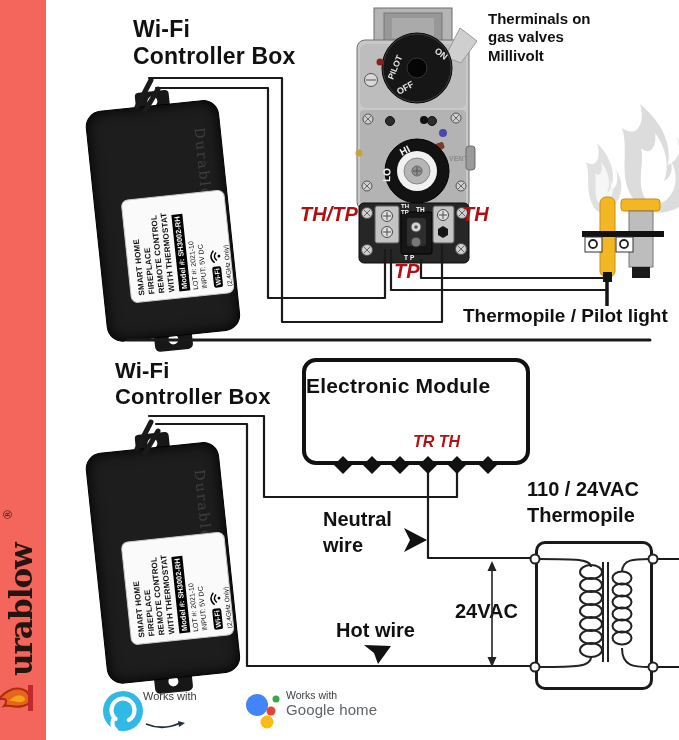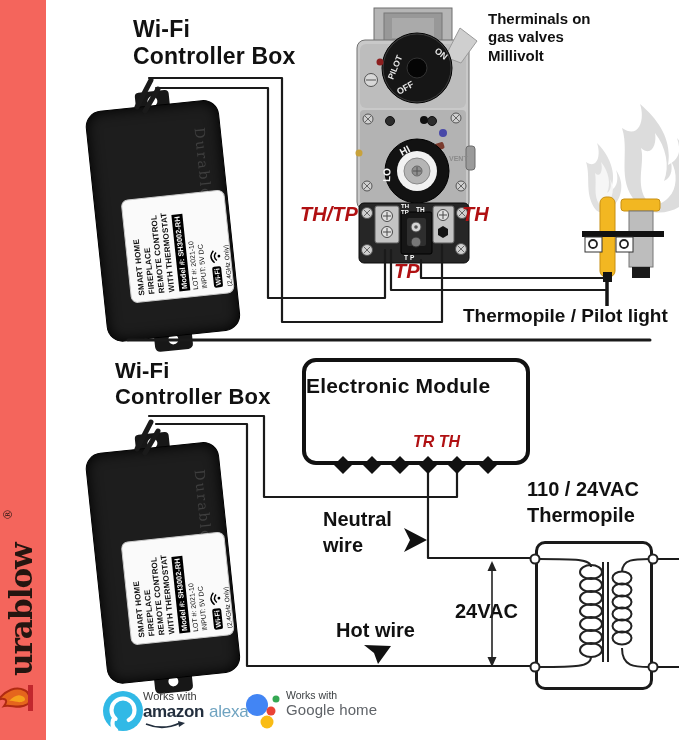--- a/index.html
+++ b/index.html
@@ -297,24 +297,20 @@
             </svg>
           </div>
           <div class="ghz">(2.4GHz Only)</div>
         </div>
       </div>
     </div>
   </div>
 
   <div class="txt" style="left:143px;top:690px;z-index:4;">
     <div class="wworks">Works with</div>
-    <div class="amazon-row">
-      <span class="amz">amazon</span>
-      <span class="alx">alexa</span>
-    </div>
   </div>
   <div class="txt" style="left:286px;top:689px;z-index:4;">
     <div class="gworks">Works with</div>
     <div class="ghome">Google home</div>
   </div>
 
   <svg id="wire-layer" width="679" height="740" viewBox="0 0 679 740">
     <g stroke="#1a1a1a" stroke-width="2.2" fill="none" stroke-linejoin="round" stroke-linecap="round">
 
       <path d="M137,107 L151,80" stroke-width="5"></path>

